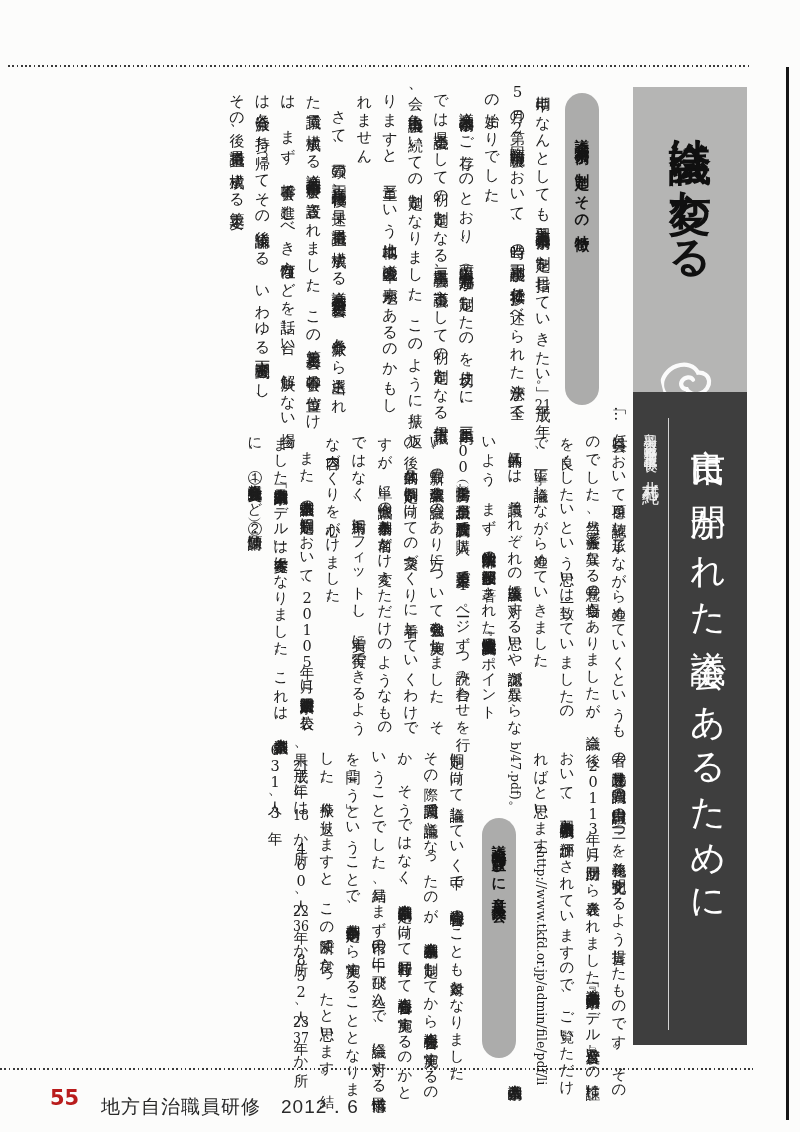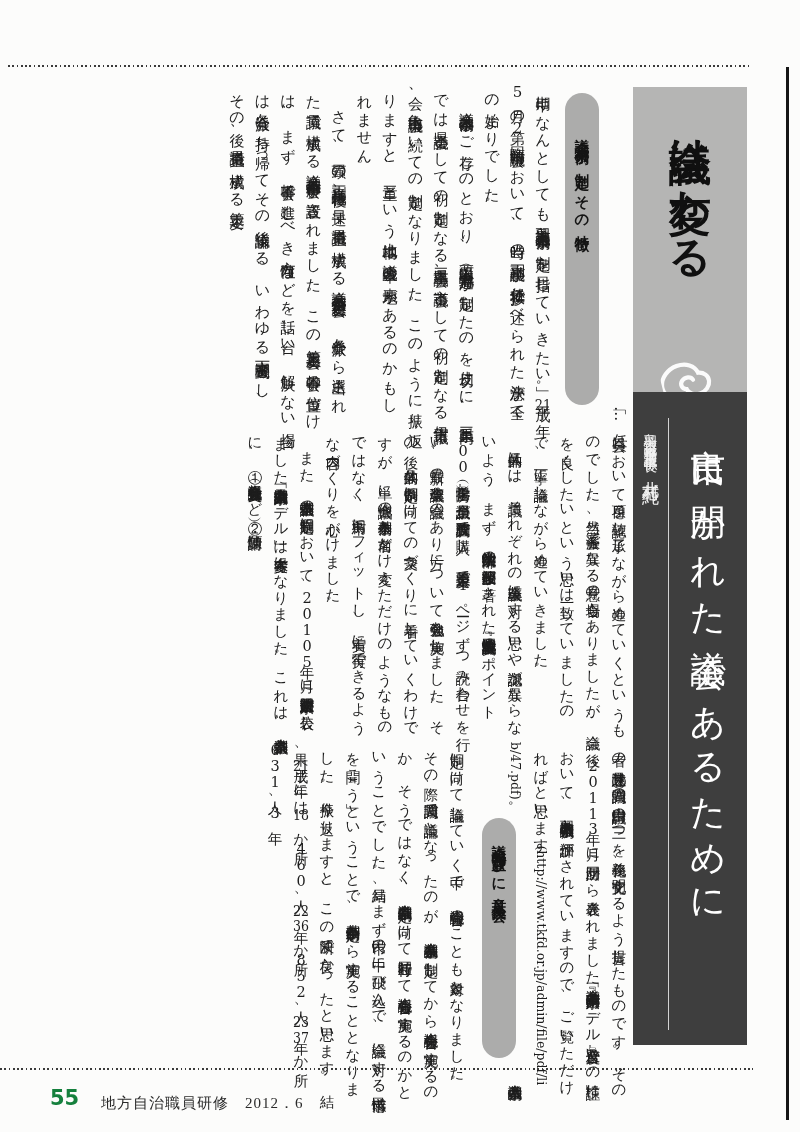--- a/index.html
+++ b/index.html
@@ -43,24 +43,24 @@
 
   
   .pill{display:inline-block;vertical-align:top;box-sizing:border-box;width:34px;border-radius:17px;
         background:#acacab;color:#141414;line-height:34px;
         font-family:"DejaVu Sans","Liberation Sans",sans-serif;font-weight:700;
         font-size:14.5px;letter-spacing:2.5px;}
   #pill1{height:312px;padding-top:34px;margin:9px 33px 0 10px;}
   #pill2{height:240px;padding-top:15px;margin:3px 12px 0 12px;}
 
   
-  #footer-page-number{position:absolute;left:50px;top:1086px;color:#15803d;
+  #footer-page-number{position:absolute;left:50px;top:1086px;color:#b91c1c;
       font-family:"DejaVu Sans","Liberation Sans",sans-serif;font-weight:700;font-size:21px;}
   #footer-journal{position:absolute;left:101px;top:1094px;color:#2a2a2a;
-      font-family:Liberation Serif, serif;font-size:15px;letter-spacing:1px;}
+      font-family:Liberation Sans, sans-serif;font-size:19px;letter-spacing:1px;}
 </style>
 </head>
 <body>
 
 <div id="page">
 
   <div id="rule-top" class="dotted"></div>
 
   <div id="strip">
     <div id="strip-gray">

